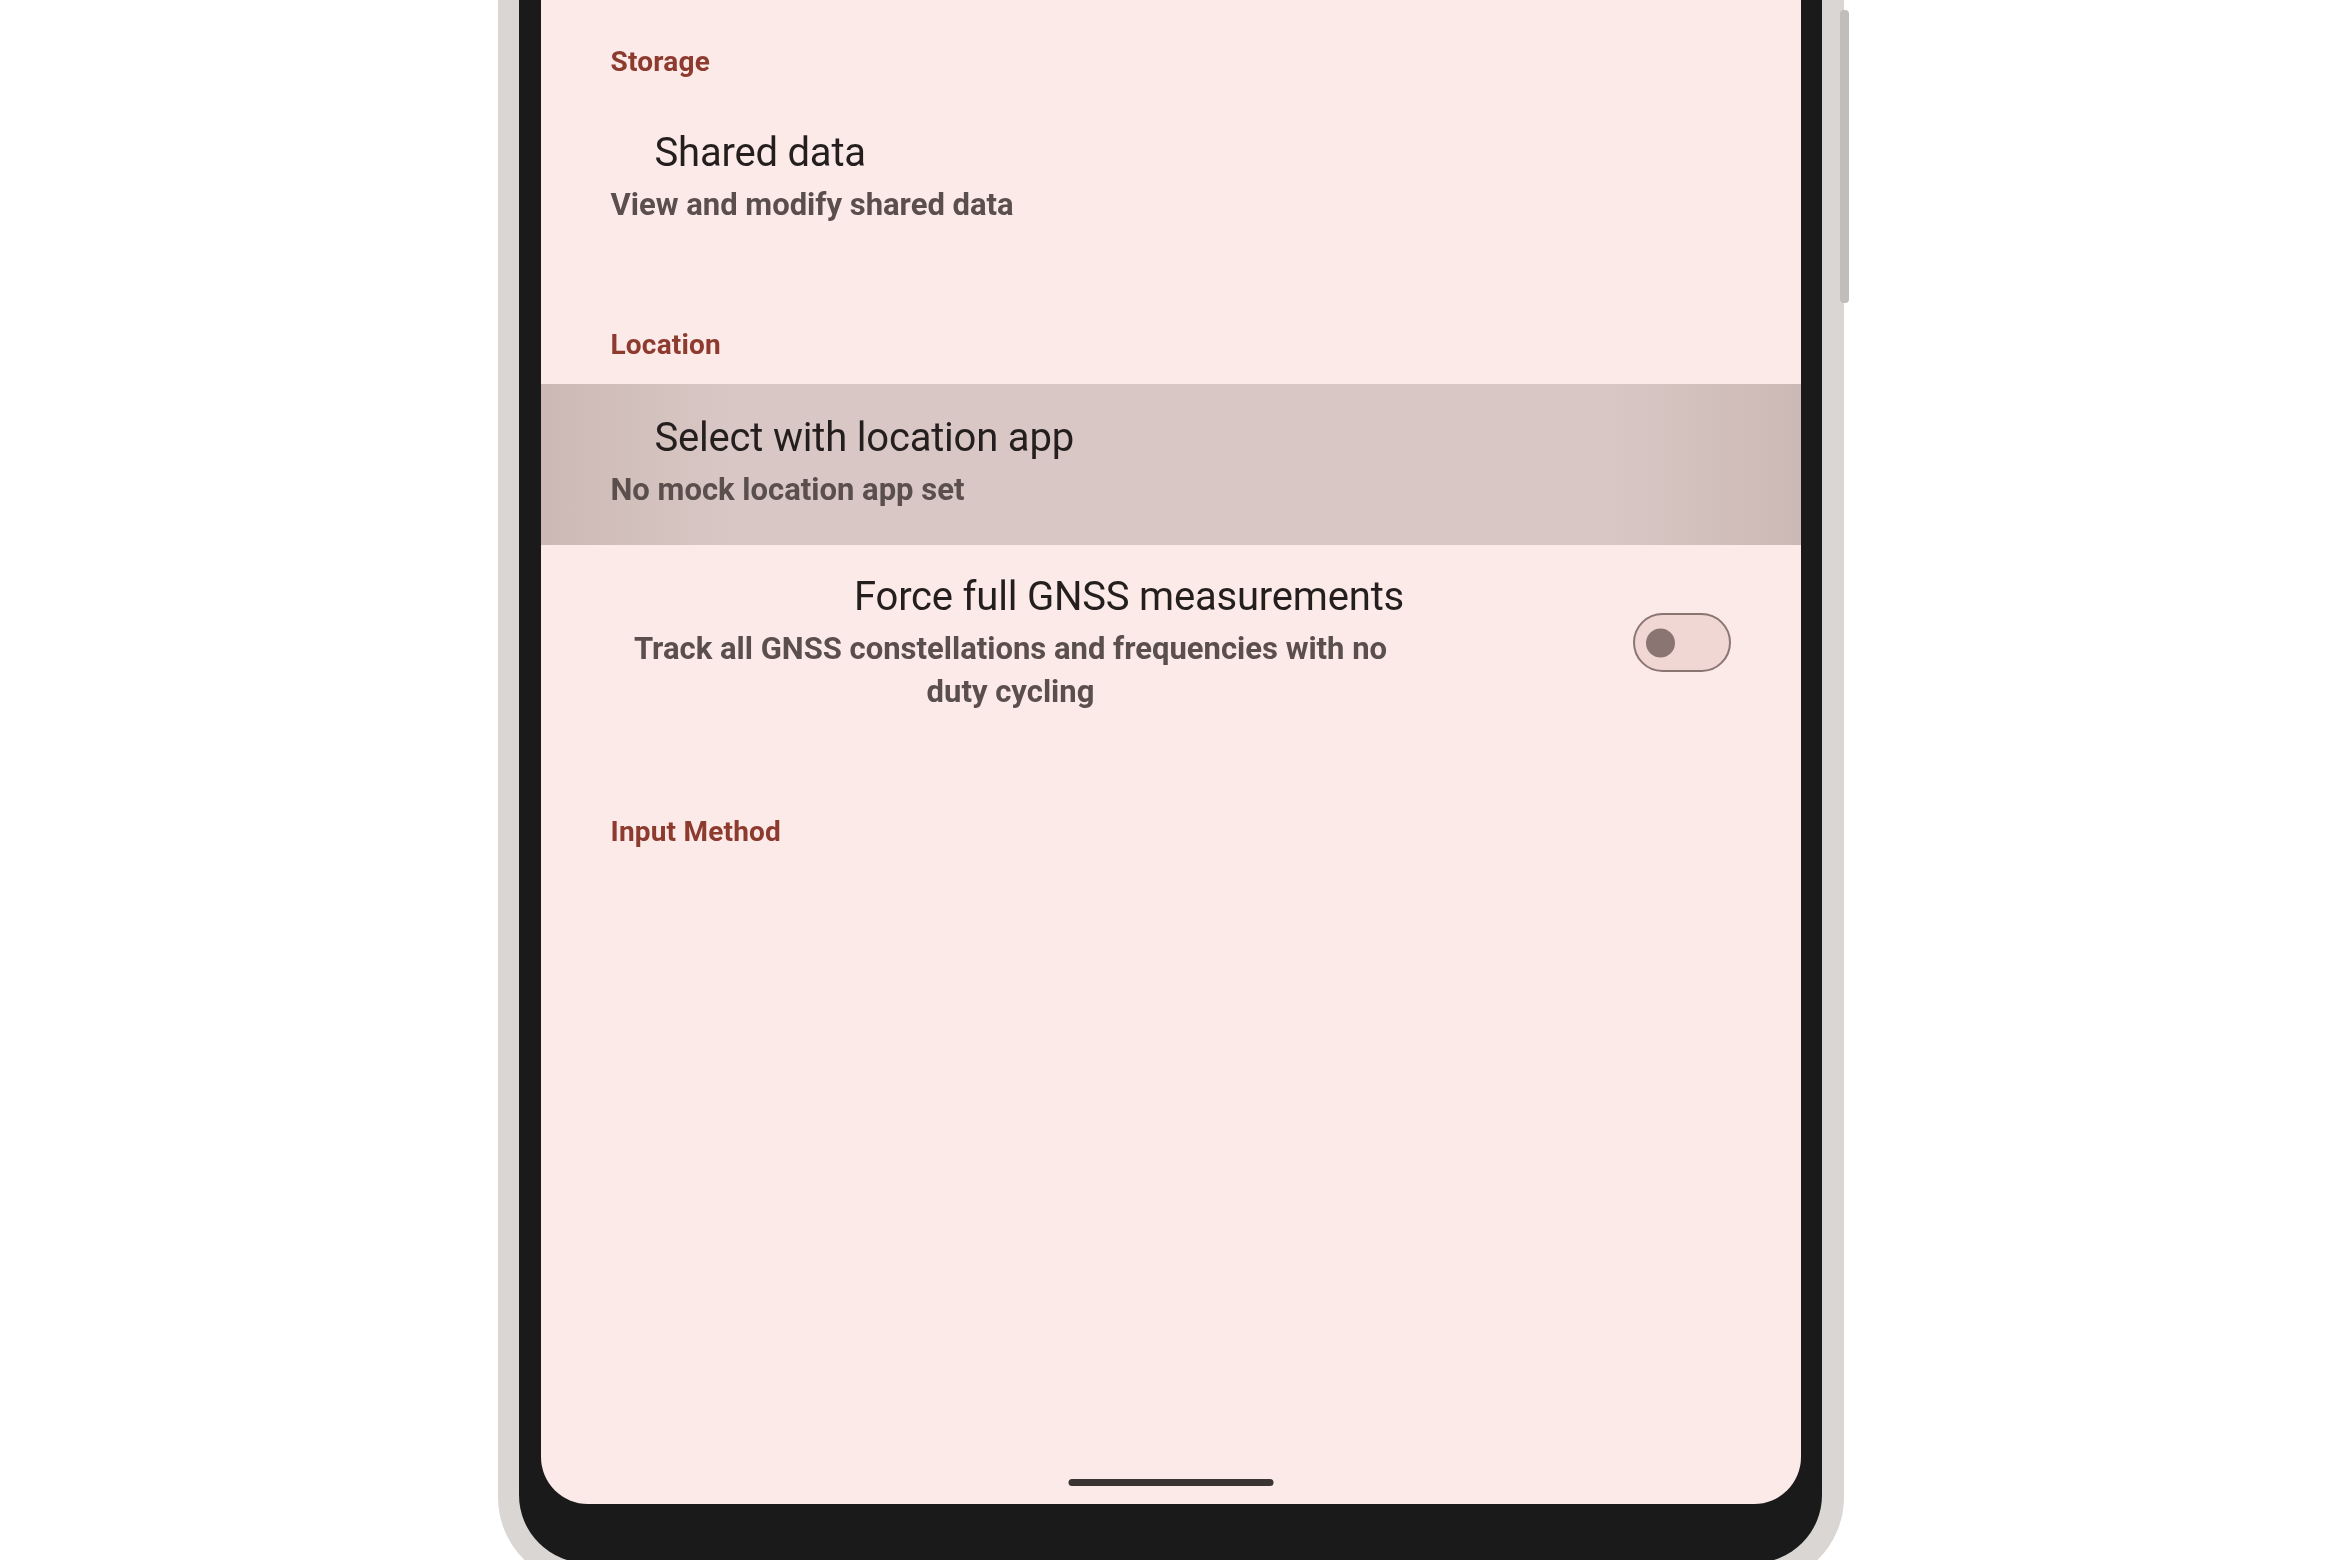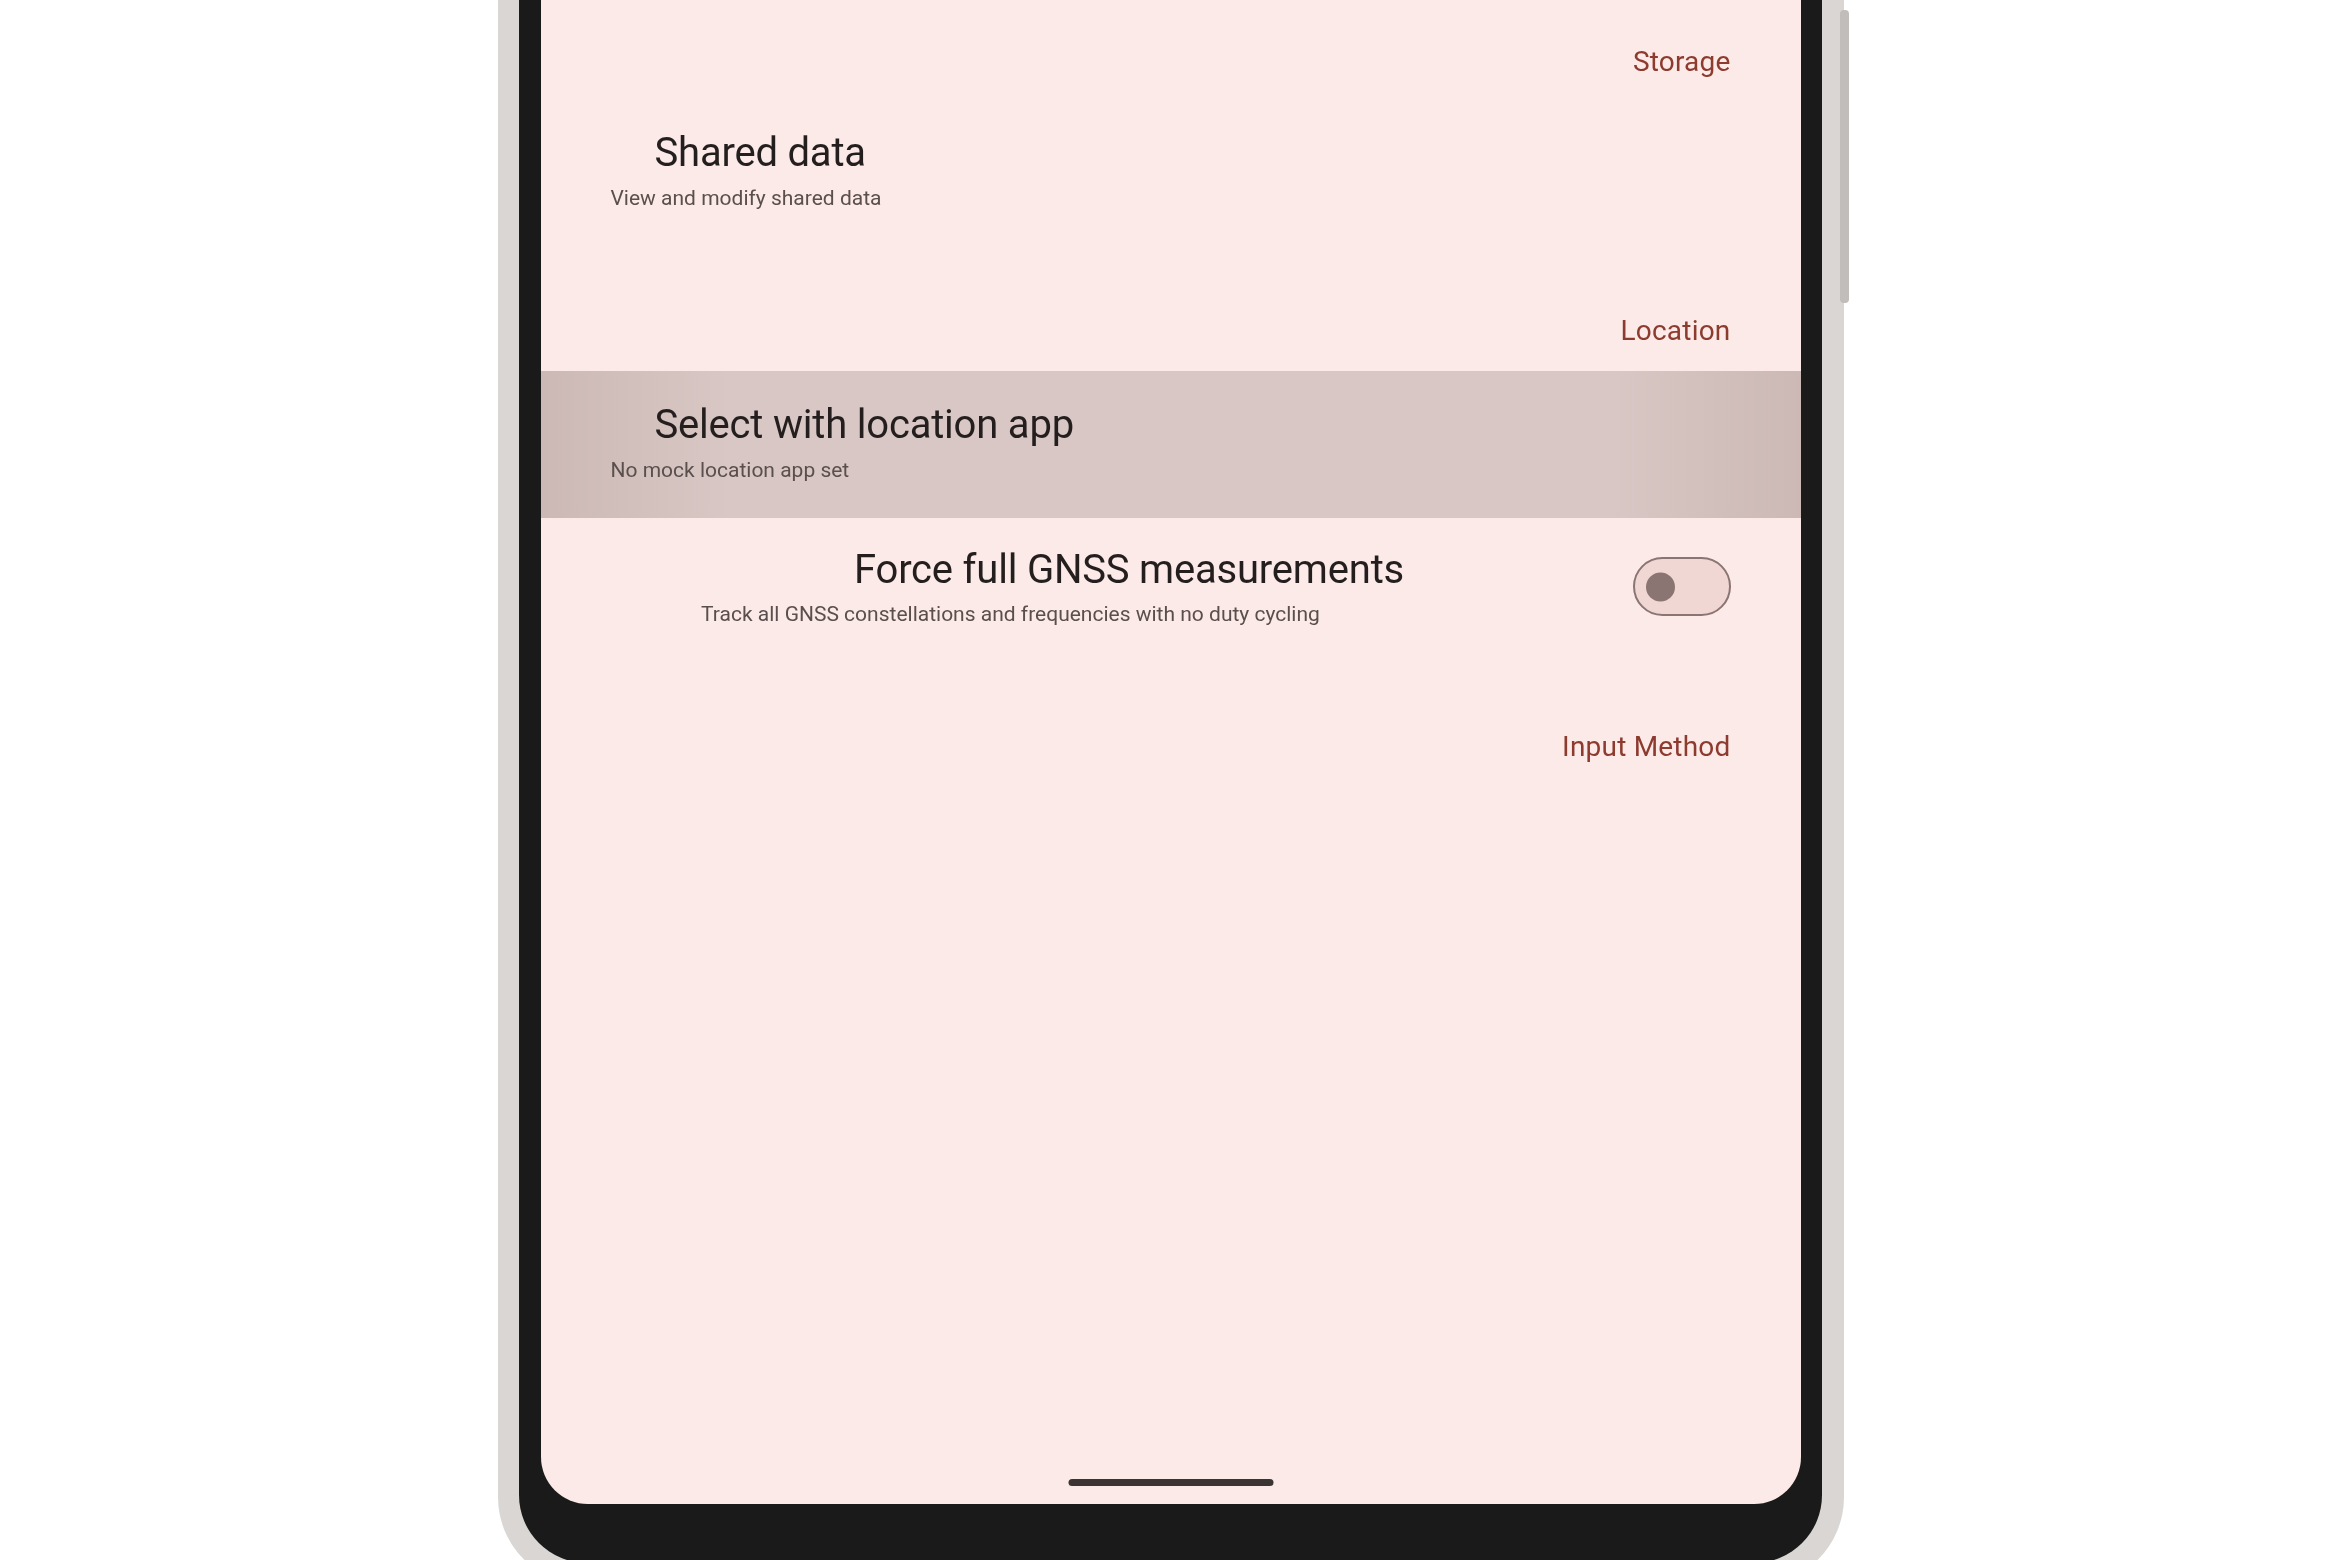--- a/index.html
+++ b/index.html
@@ -44,24 +44,23 @@
       height: 1543px;
       position: relative;
       overflow: hidden;
     }
     .content {
       padding-top: 49px;
     }
     .section-header {
       color: #8d3a2f;
       font-size: 28px;
-      font-weight: 400;
+      font-weight: 700;
       padding: 35px 70px 23.4px 70px;
       letter-spacing: 0.2px;
-      text-align: right;
     }
     .item {
       padding: 27px 70px 31px 70px;
     }
     .item.highlighted {
       background: linear-gradient(to right, #ccb9b5 0%, #d8c7c4 15%, #d8c7c4 85%, #ccb9b5 100%);
       padding-top: 29px;
       padding-bottom: 33px;
     }
     .item-row {
@@ -78,22 +77,22 @@
       color: #241f1e;
       font-size: 40px;
       font-weight: 400;
       line-height: 1.25;
       margin-bottom: 5.9px;
       letter-spacing: -0.2px;
       margin-left: 44px;
     }
     .item-subtitle {
       color: #5a4f4d;
-      font-size: 21px;
-      font-weight: 400;
+      font-size: 31px;
+      font-weight: 700;
       line-height: 1.38;
       max-width: 800px;
     }
     .toggle {
       width: 98px;
       height: 59px;
       border-radius: 39px;
       position: relative;
       flex-shrink: 0;
     }

